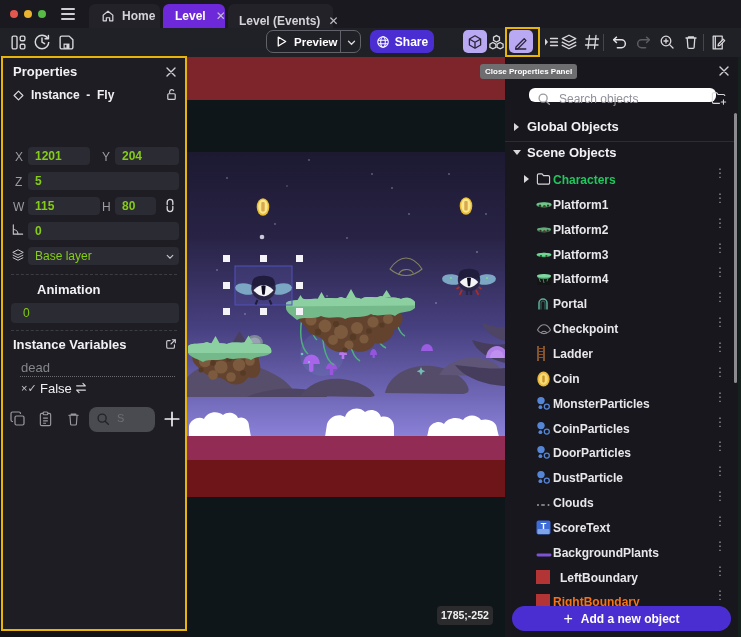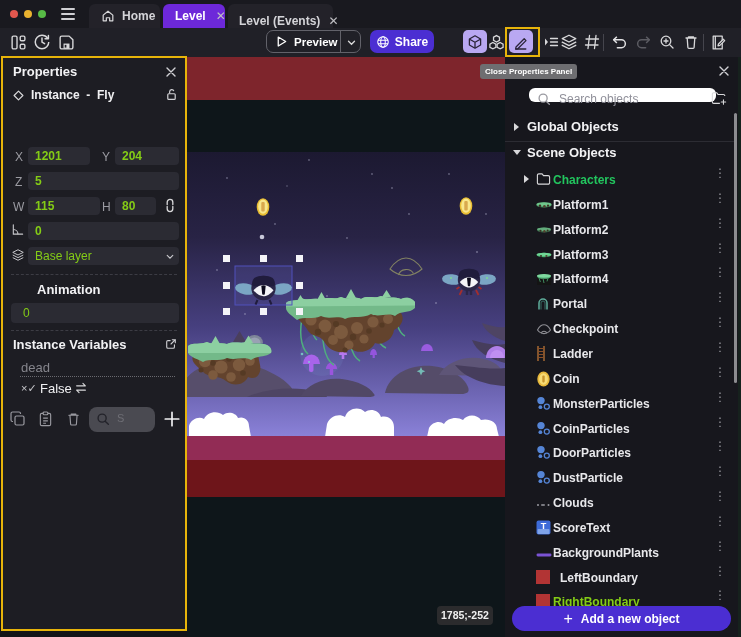--- a/index.html
+++ b/index.html
@@ -583,21 +583,21 @@
     <div style="position:absolute;left:48px;top:489px;font-size:12px;font-weight:bold;color:#e8e8eb;">BackgroundPlants</div>
     <div style="position:absolute;left:209px;top:487px;color:#9a9aa1;font-size:12px;letter-spacing:0;line-height:5px;">⋮</div>
     <div style="position:absolute;left:31px;top:513px;"><svg width="14" height="14" viewBox="0 0 14 14">
             <rect width="14" height="14" fill="#b23434"></rect>
           </svg></div>
     <div style="position:absolute;left:48px;top:514px;font-size:12px;font-weight:bold;color:#e8e8eb;margin-left:7px;">LeftBoundary</div>
     <div style="position:absolute;left:209px;top:512px;color:#9a9aa1;font-size:12px;letter-spacing:0;line-height:5px;">⋮</div>
     <div style="position:absolute;left:31px;top:537px;"><svg width="14" height="14" viewBox="0 0 14 14">
             <rect width="14" height="14" fill="#b23434"></rect>
           </svg></div>
-    <div style="position:absolute;left:48px;top:538px;font-size:12px;font-weight:bold;color:#84cc16;">RightBoundary</div>
+    <div style="position:absolute;left:48px;top:538px;font-size:12px;font-weight:bold;color:#f97316;">RightBoundary</div>
     <div style="position:absolute;left:209px;top:536px;color:#9a9aa1;font-size:12px;letter-spacing:0;line-height:5px;">⋮</div>
     </div>
 
     <div style="position:absolute;left:7px;top:549px;width:219px;height:25px;background:#4b2ed2;border-radius:13px;display:flex;align-items:center;justify-content:center;color:#fff;font-size:12px;font-weight:bold;">
       <span style="font-size:16px;font-weight:normal;margin-right:8px;">+</span> Add a new object
     </div>
 
     <div style="position:absolute;left:229px;top:56px;width:3px;height:270px;background:#8c8c90;border-radius:2px;"></div>
     <div style="position:absolute;left:233px;top:0;width:3px;height:580px;background:#16211d;"></div>
   </div>

